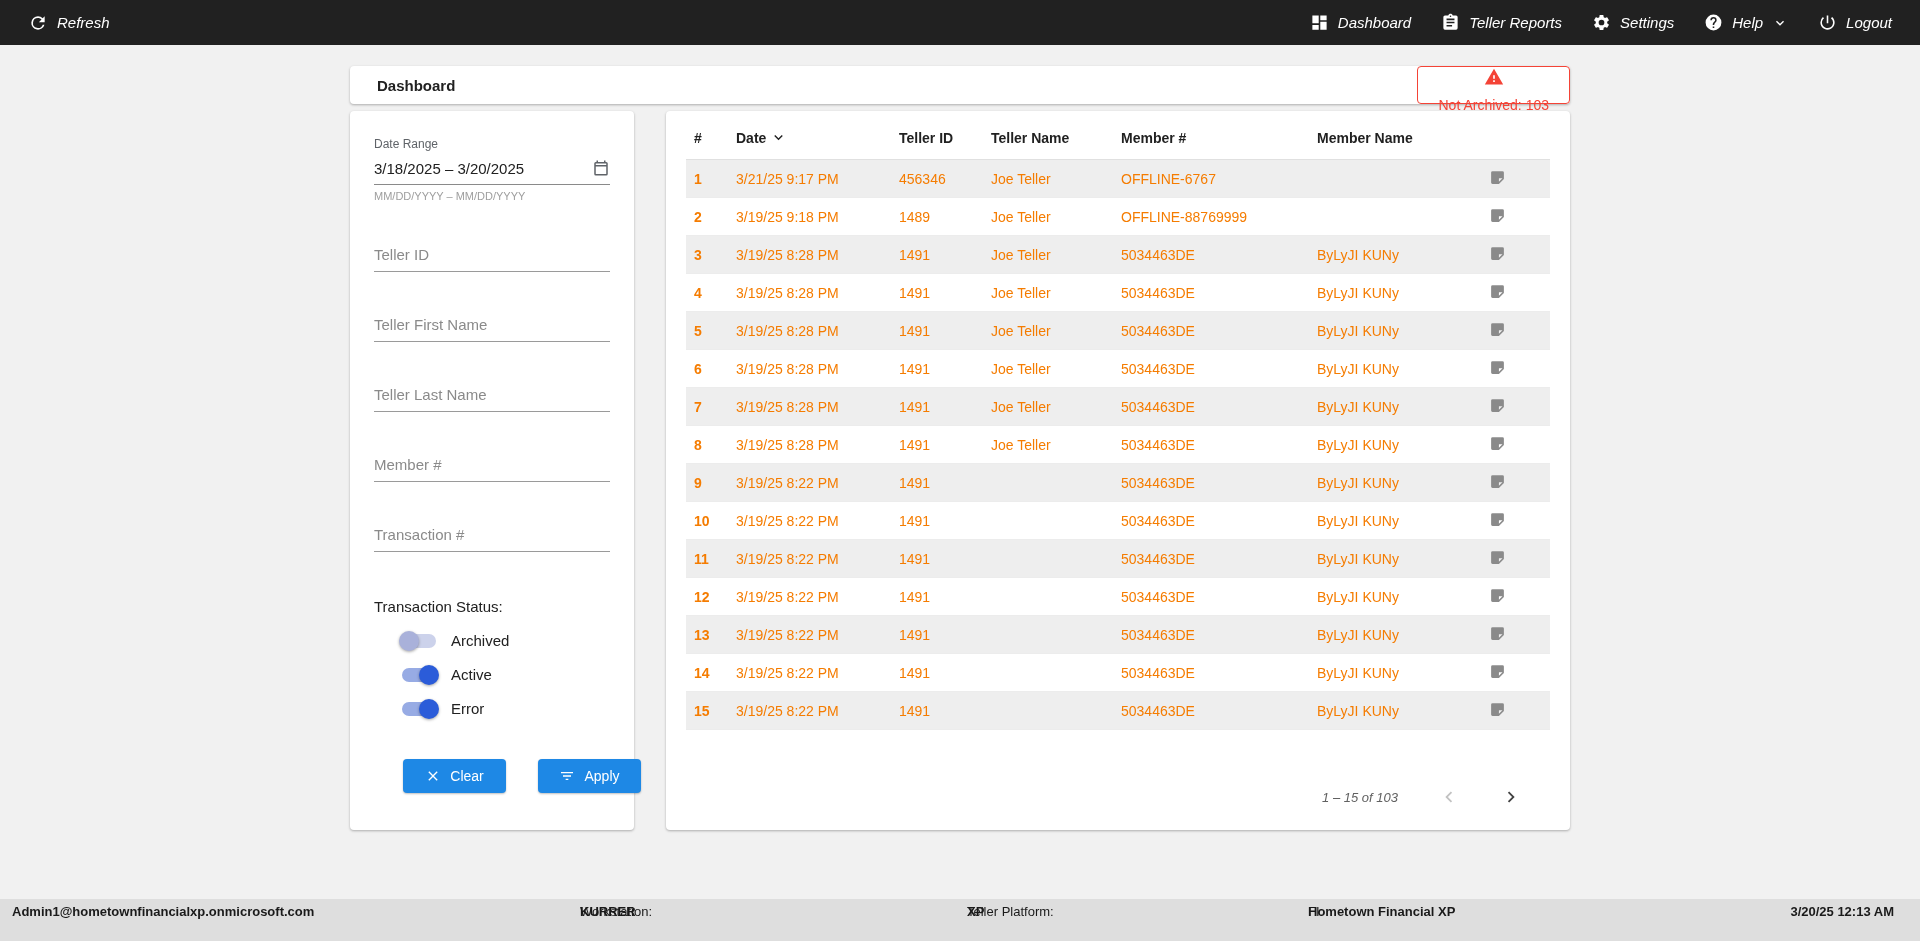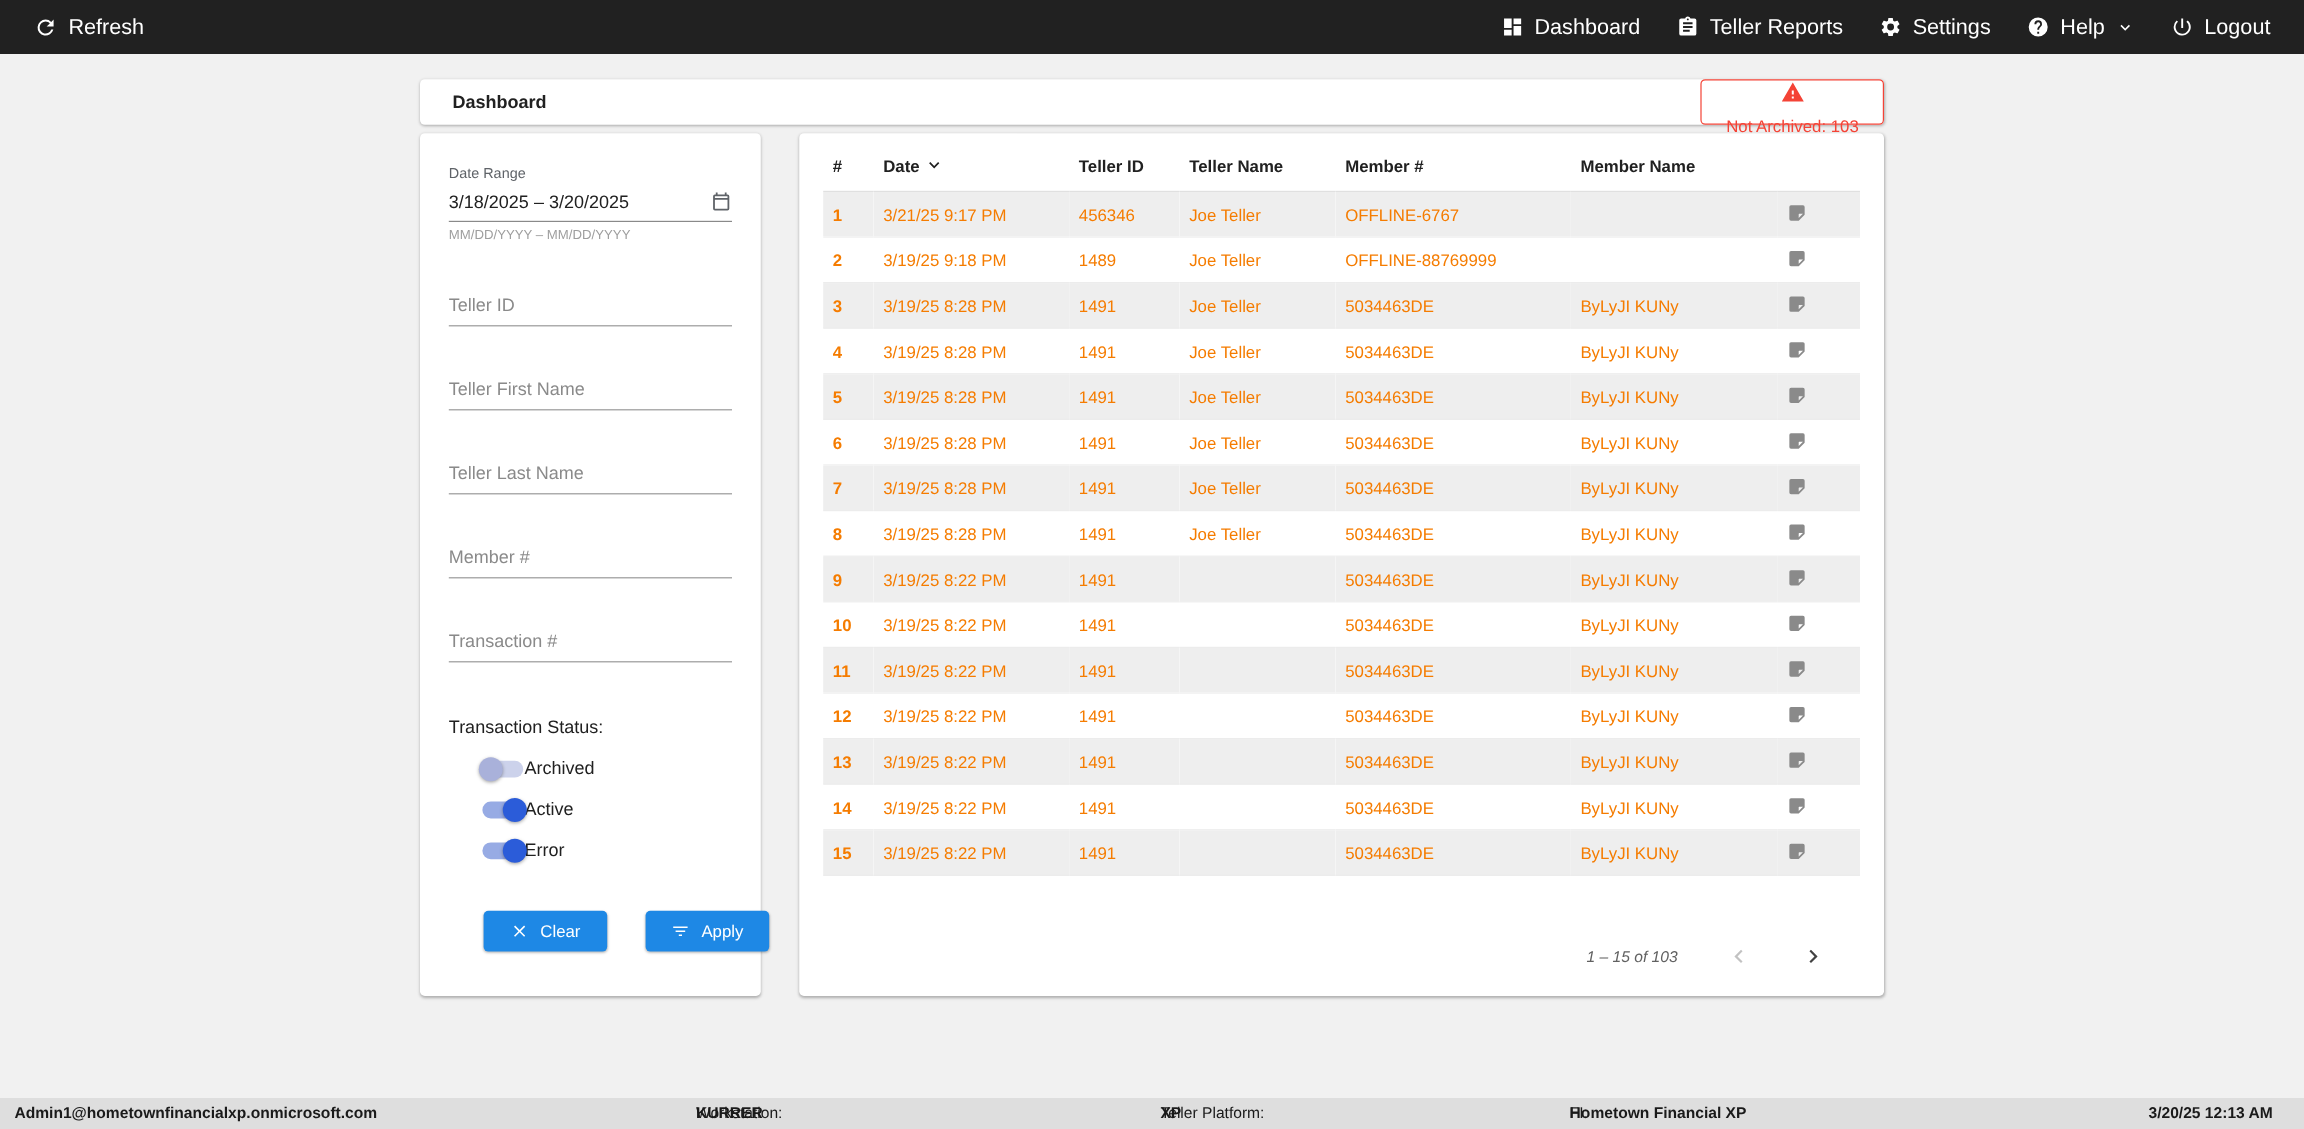--- a/index.html
+++ b/index.html
@@ -14,21 +14,21 @@
   svg { display:block; }
 
   
   .topbar {
     height:45px; background:#212121; color:#fff;
     display:flex; align-items:center; justify-content:space-between;
     padding:0 28px; flex:none;
   }
   .topbar-item {
     display:flex; align-items:center; gap:9px;
-    font-size:18px; cursor:pointer; white-space:nowrap;
+    font-size:15px; cursor:pointer; white-space:nowrap;font-style:italic;
   }
   .topbar-nav { display:flex; align-items:center; gap:30px; }
   .topbar svg { fill:#fff; }
 
   
   .main { flex:1; }
   .container { width:1220px; margin:0 auto; padding-top:21px; }
   .card {
     background:#fff; border-radius:4px;
     box-shadow:0 1px 3px rgba(0,0,0,.18), 0 1px 2px rgba(0,0,0,.12);
@@ -66,21 +66,21 @@
   .hint { font-size:11px; color:#9e9e9e; margin-top:5px; }
   .field { margin-top:40px; }
   .field input {
     width:100%; border:none; border-bottom:1px solid #9a9a9a; outline:none;
     background:transparent; font-size:15px; color:#212121;
     font-family:inherit; padding:4px 0 8px;
   }
   .field input::placeholder { color:#8a8a8a; opacity:1; }
   .status-label { margin-top:46px; font-size:15px; color:#212121; }
   .toggle-row {
-    display:flex; align-items:center; gap:1px;
+    display:flex; align-items:center; gap:15px;
     margin-top:17px; padding-left:28px; cursor:pointer;
   }
   .toggle-label { font-size:15px; }
   .switch { width:34px; height:14px; border-radius:7px; position:relative; flex:none; }
   .switch .thumb {
     width:20px; height:20px; border-radius:50%; position:absolute; top:-3px;
     box-shadow:0 1px 3px rgba(0,0,0,.35);
   }
   .switch.on  { background:#97abe4; }
   .switch.on  .thumb { right:-3px; background:#2b5cd9; }
@@ -119,21 +119,21 @@
   .pagination {
     margin-top:auto; display:flex; align-items:center; justify-content:flex-end;
     gap:26px; padding:0 28px 22px 0; color:#616161; font-size:13px;font-style:italic;
   }
   .page-btn { border:none; background:none; padding:0; cursor:pointer; margin-left:14px; }
   .page-btn.prev svg { fill:#c2c2c2; }
   .page-btn.next svg { fill:#424242; }
 
   
   .footer {
-    height:26px; background:#dedede; flex:none; position:relative;
+    height:42px; background:#dedede; flex:none; position:relative;
     font-size:13px; color:#1a1a1a;
   }
   .footer span { position:absolute; top:0; line-height:26px; white-space:nowrap; }
   .f-user { left:12px; font-weight:700; }
   .f-workstation { left:580px; }
   .f-platform { left:967px; }
   .f-fi { left:1308px; }
   .f-time { right:26px; font-weight:700;text-align:center; }
   .footer b { font-weight:700; }
 </style>

